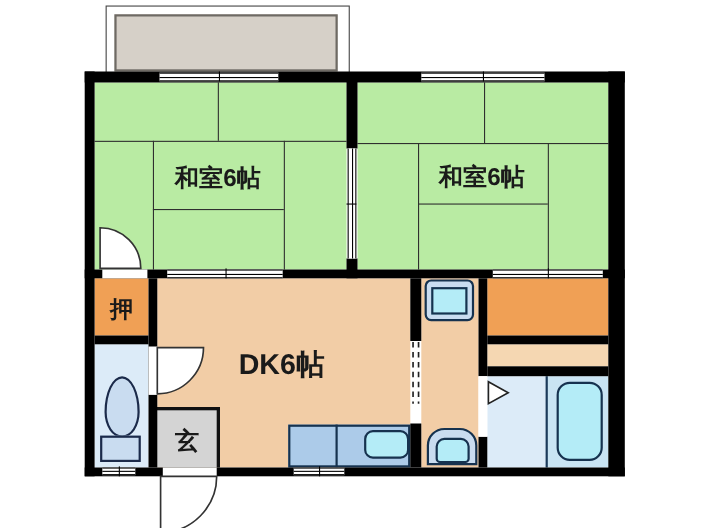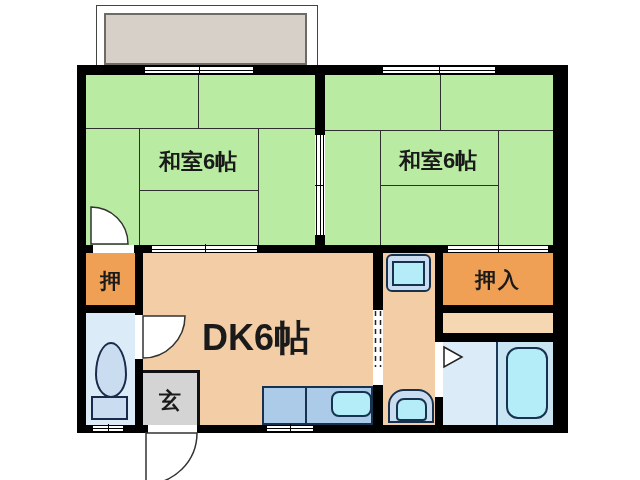--- a/index.html
+++ b/index.html
@@ -116,18 +116,17 @@
     <path d="M91,244 L91,207 A37,37 0 0 1 128,244 Z" fill="#fff" stroke="#333" stroke-width="1.5"></path>
     <path d="M143,316 L185,316 A42,42 0 0 1 143,358 Z" fill="#fff" stroke="#333" stroke-width="1.5"></path>
     <path d="M146,433 L197,433 A51,51 0 0 1 146,484 Z" fill="#fff" stroke="#333" stroke-width="1.5"></path>
     <path d="M444,347 L462,357 L444,367 Z" fill="#fff" stroke="#222" stroke-width="1.5"></path>
     <line x1="375.5" y1="311" x2="375.5" y2="367" stroke="#222" stroke-width="1.5" stroke-dasharray="5,4"></line>
     <line x1="380.5" y1="311" x2="380.5" y2="367" stroke="#222" stroke-width="1.5" stroke-dasharray="5,4"></line>
   </svg>
 
   <div class="label" style="left:128px;top:147px;width:140px;font-size:22px;">和室6帖</div>
   <div class="label" style="left:368px;top:146px;width:140px;font-size:22px;">和室6帖</div>
-  <div class="label" style="left:196px;top:314px;width:120px;font-size:36px;">DK6帖</div>
+  <div class="label" style="left:196px;top:314px;width:120px;font-size:26px;">DK6帖</div>
   <div class="label" style="left:86px;top:267px;width:49px;font-size:21px;">押</div>
-  <div class="label" style="left:443px;top:266px;width:110px;font-size:21px;letter-spacing:2px;">押入</div>
   <div class="label" style="left:142px;top:386px;width:56px;font-size:22px;">玄</div>
 
 </div>
 
 </body></html>

